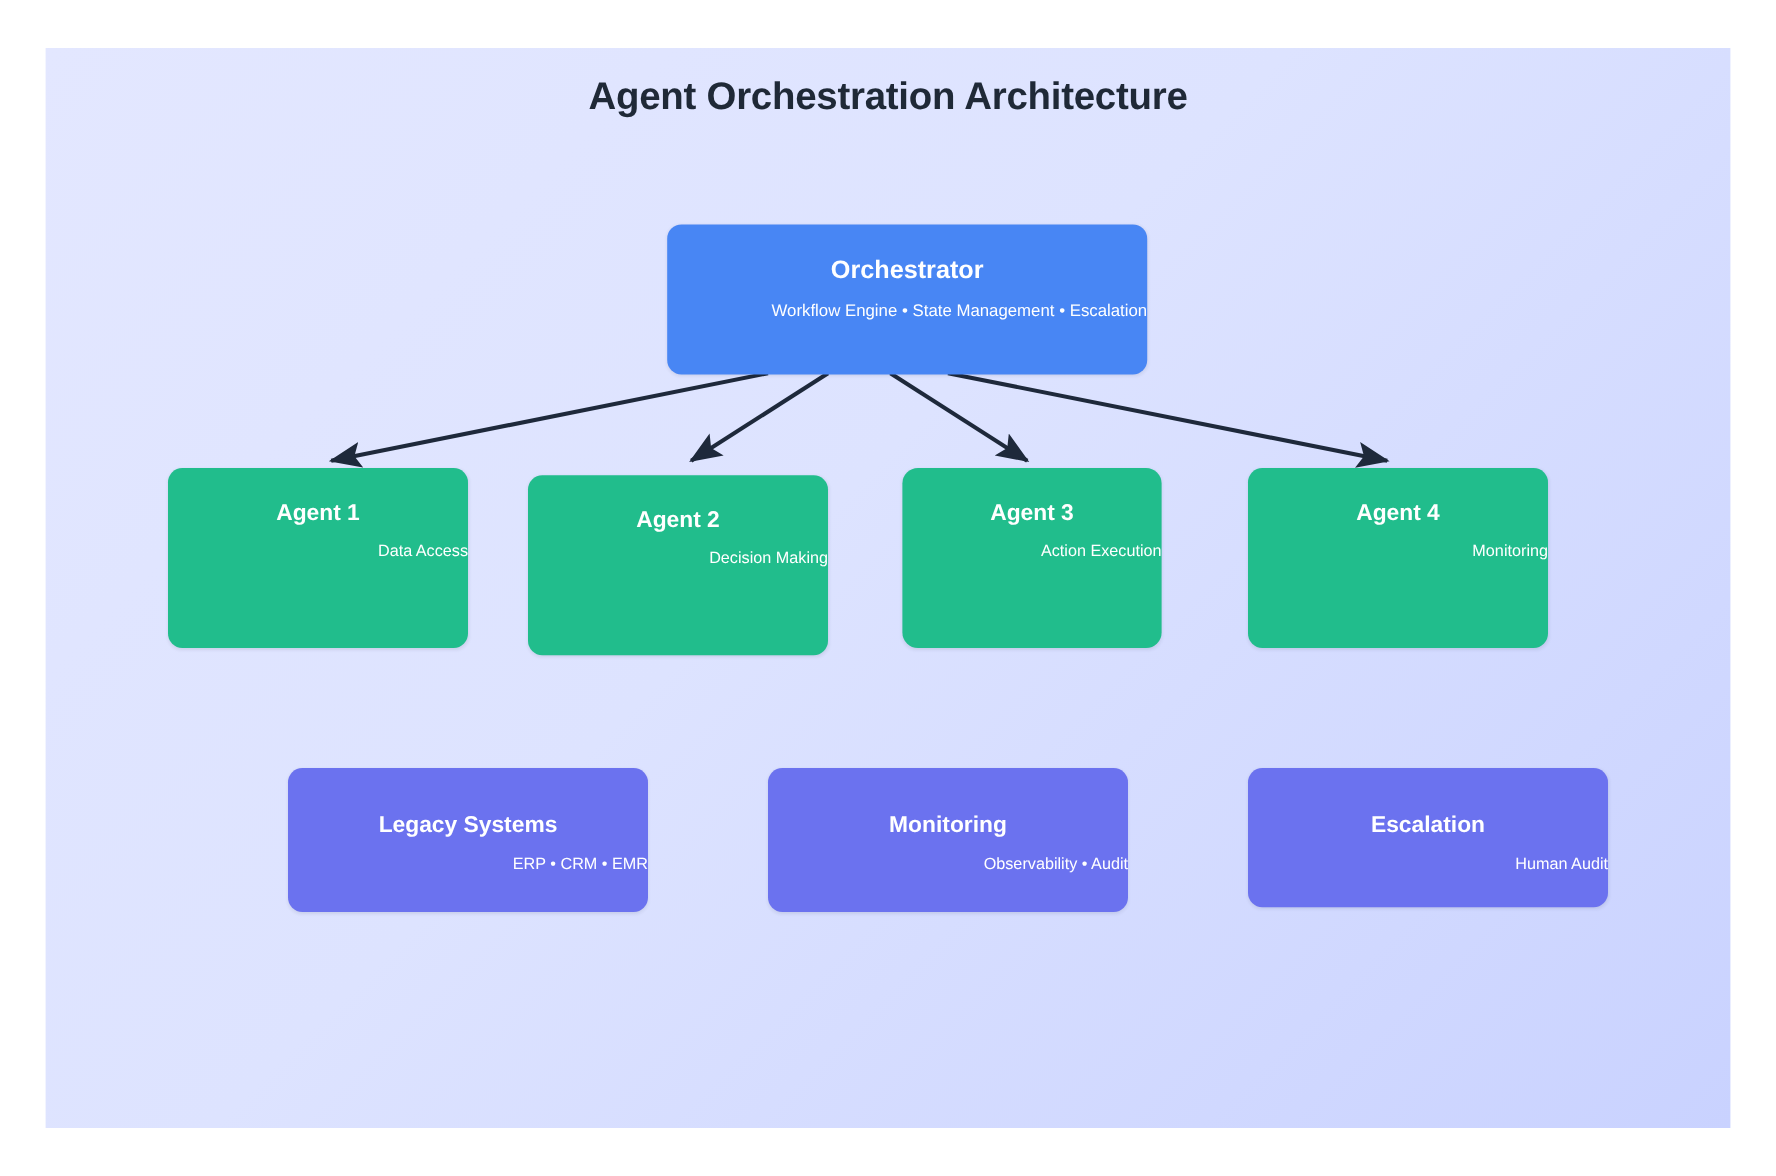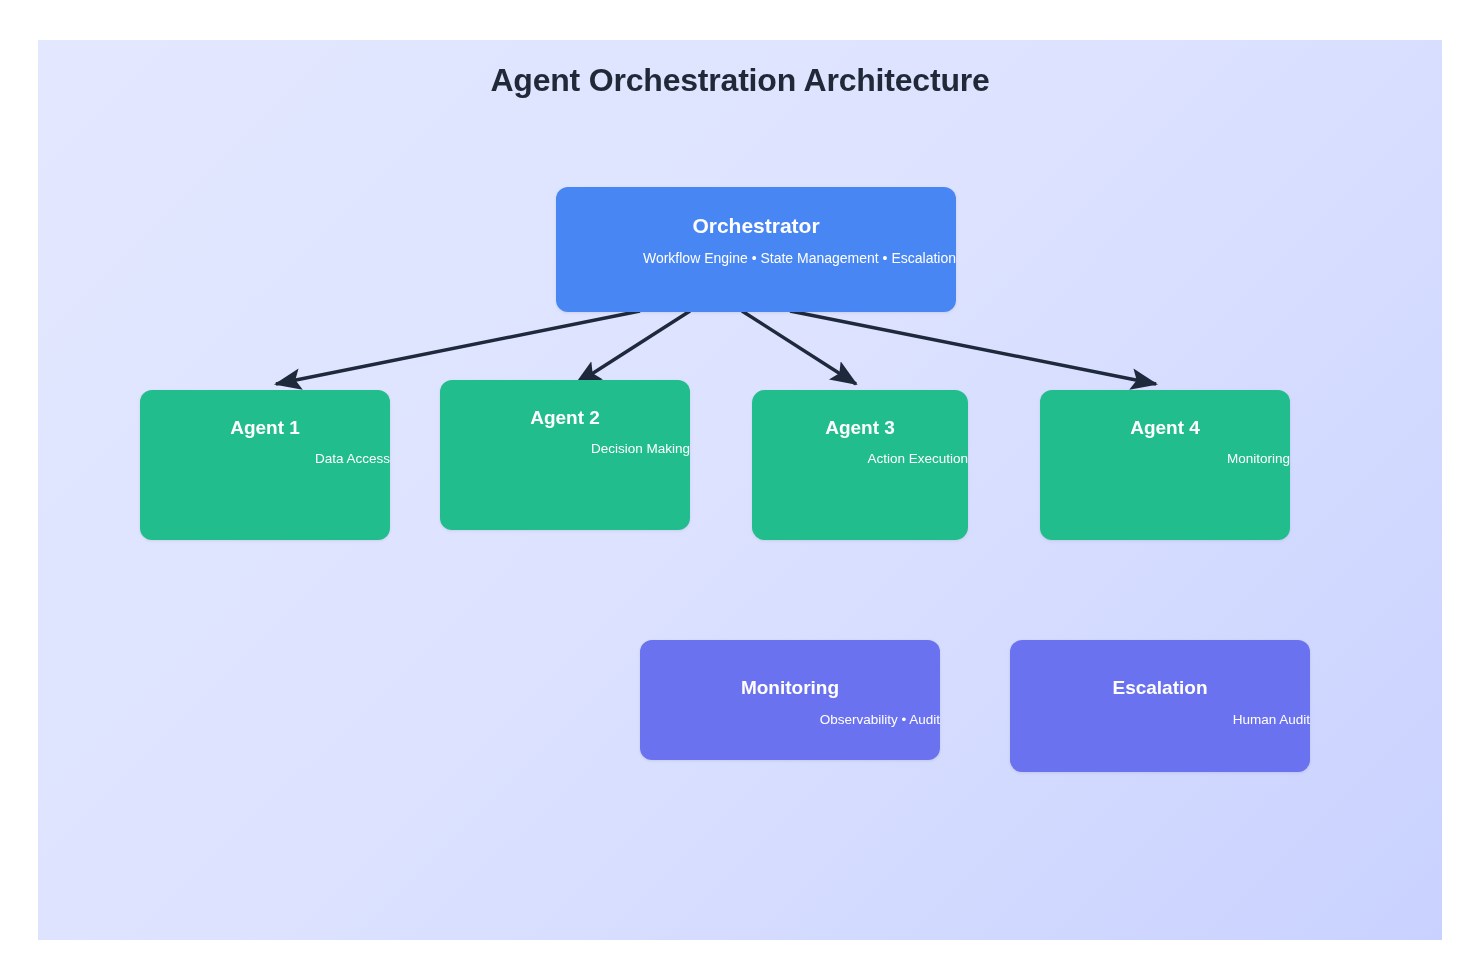--- a/index.html
+++ b/index.html
@@ -125,40 +125,44 @@
     <div class="node node-orchestrator" style="left:518px; top:147px; width:400px; height:125px;">
       <div class="node-title">Orchestrator</div>
       <div class="node-subtitle">Workflow Engine • State Management • Escalation</div>
     </div>
 
     <div class="node node-agent" style="left:102px; top:350px; width:250px; height:150px;">
       <div class="node-title">Agent 1</div>
       <div class="node-subtitle">Data Access</div>
     </div>
 
-    <div class="node node-agent" style="left:402px; top:340px; width:250px; height:150px;">
+    <div class="node node-agent" style="left:402px; top:356px; width:250px; height:150px;">
       <div class="node-title">Agent 2</div>
       <div class="node-subtitle">Decision Making</div>
     </div>
 
     <div class="node node-agent" style="left:714px; top:350px; width:216px; height:150px;border-radius:13px;">
       <div class="node-title">Agent 3</div>
       <div class="node-subtitle">Action Execution</div>
     </div>
 
     <div class="node node-agent" style="left:1002px; top:350px; width:250px; height:150px;">
       <div class="node-title">Agent 4</div>
       <div class="node-subtitle">Monitoring</div>
     </div>
 
+    <div class="node node-support" style="left:202px; top:600px; width:300px; height:120px;">
+      <div class="node-title">Legacy Systems</div>
+      <div class="node-subtitle">ERP • CRM • EMR</div>
+    </div>
 
     <div class="node node-support" style="left:602px; top:600px; width:300px; height:120px;">
       <div class="node-title">Monitoring</div>
       <div class="node-subtitle">Observability • Audit</div>
     </div>
 
-    <div class="node node-support" style="left:972px; top:600px; width:300px; height:132px;border-radius:12px;">
+    <div class="node node-support" style="left:1002px; top:600px; width:300px; height:116px;border-radius:12px;">
       <div class="node-title">Escalation</div>
       <div class="node-subtitle">Human Audit</div>
     </div>
 
   </div>
 </div>
 
 </body></html>

